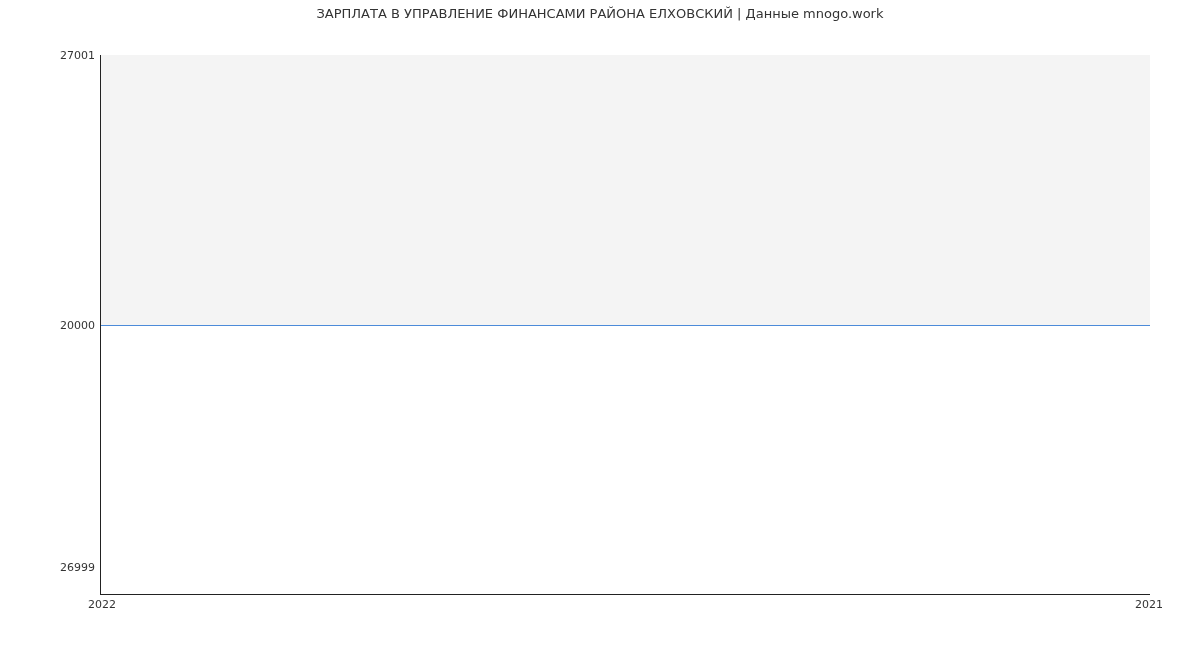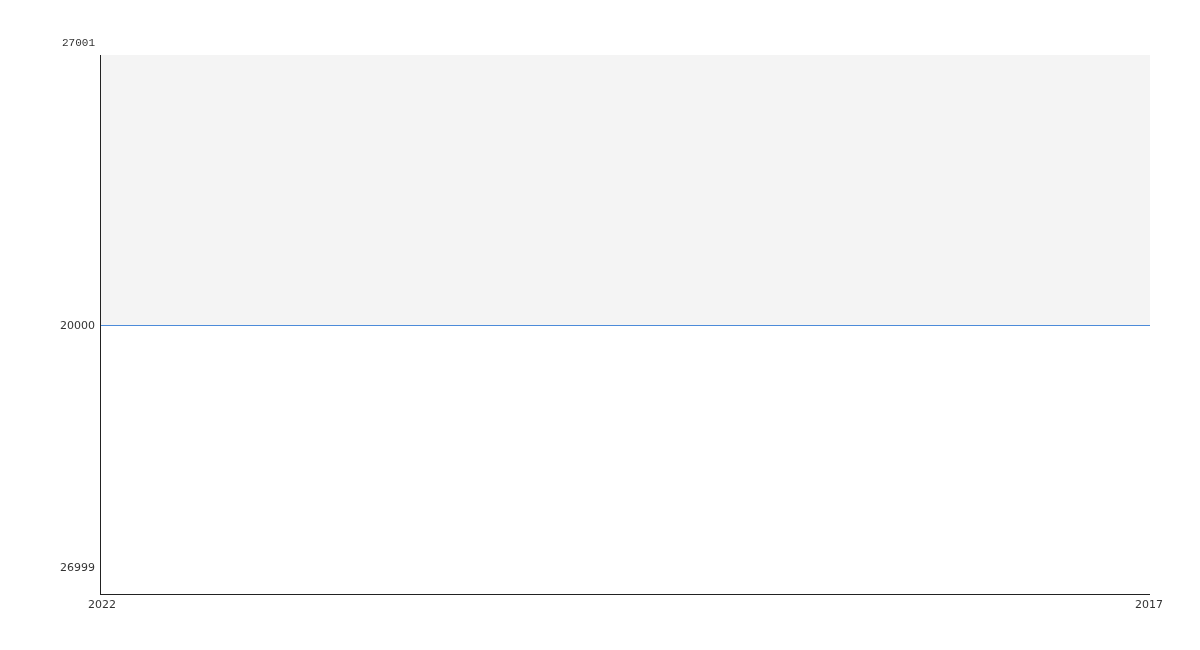--- a/index.html
+++ b/index.html
@@ -67,26 +67,27 @@
     top: 598px;
     font-size: 11px;
     color: #333;
   }
 </style>
 </head>
 <body>
 
 <div class="chart-wrap">
 
+  <div class="title">ЗАРПЛАТА В УПРАВЛЕНИЕ ФИНАНСАМИ РАЙОНА ЕЛХОВСКИЙ | Данные mnogo.work</div>
 
   <div class="plot-area">
     <div class="shade"></div>
     <div class="line"></div>
   </div>
 
-  <div class="ytick" style="top:43px;font-family:Liberation Mono, monospace;">27001</div>
+  <div class="ytick" style="top:55px;">27001</div>
   <div class="ytick" style="top:325px;">20000</div>
   <div class="ytick" style="top:567px;">26999</div>
 
   <div class="xtick" style="left:88px;">2022</div>
-  <div class="xtick" style="left:1135px;">2017</div>
+  <div class="xtick" style="left:1135px;">2021</div>
 
 </div>
 
 </body></html>

